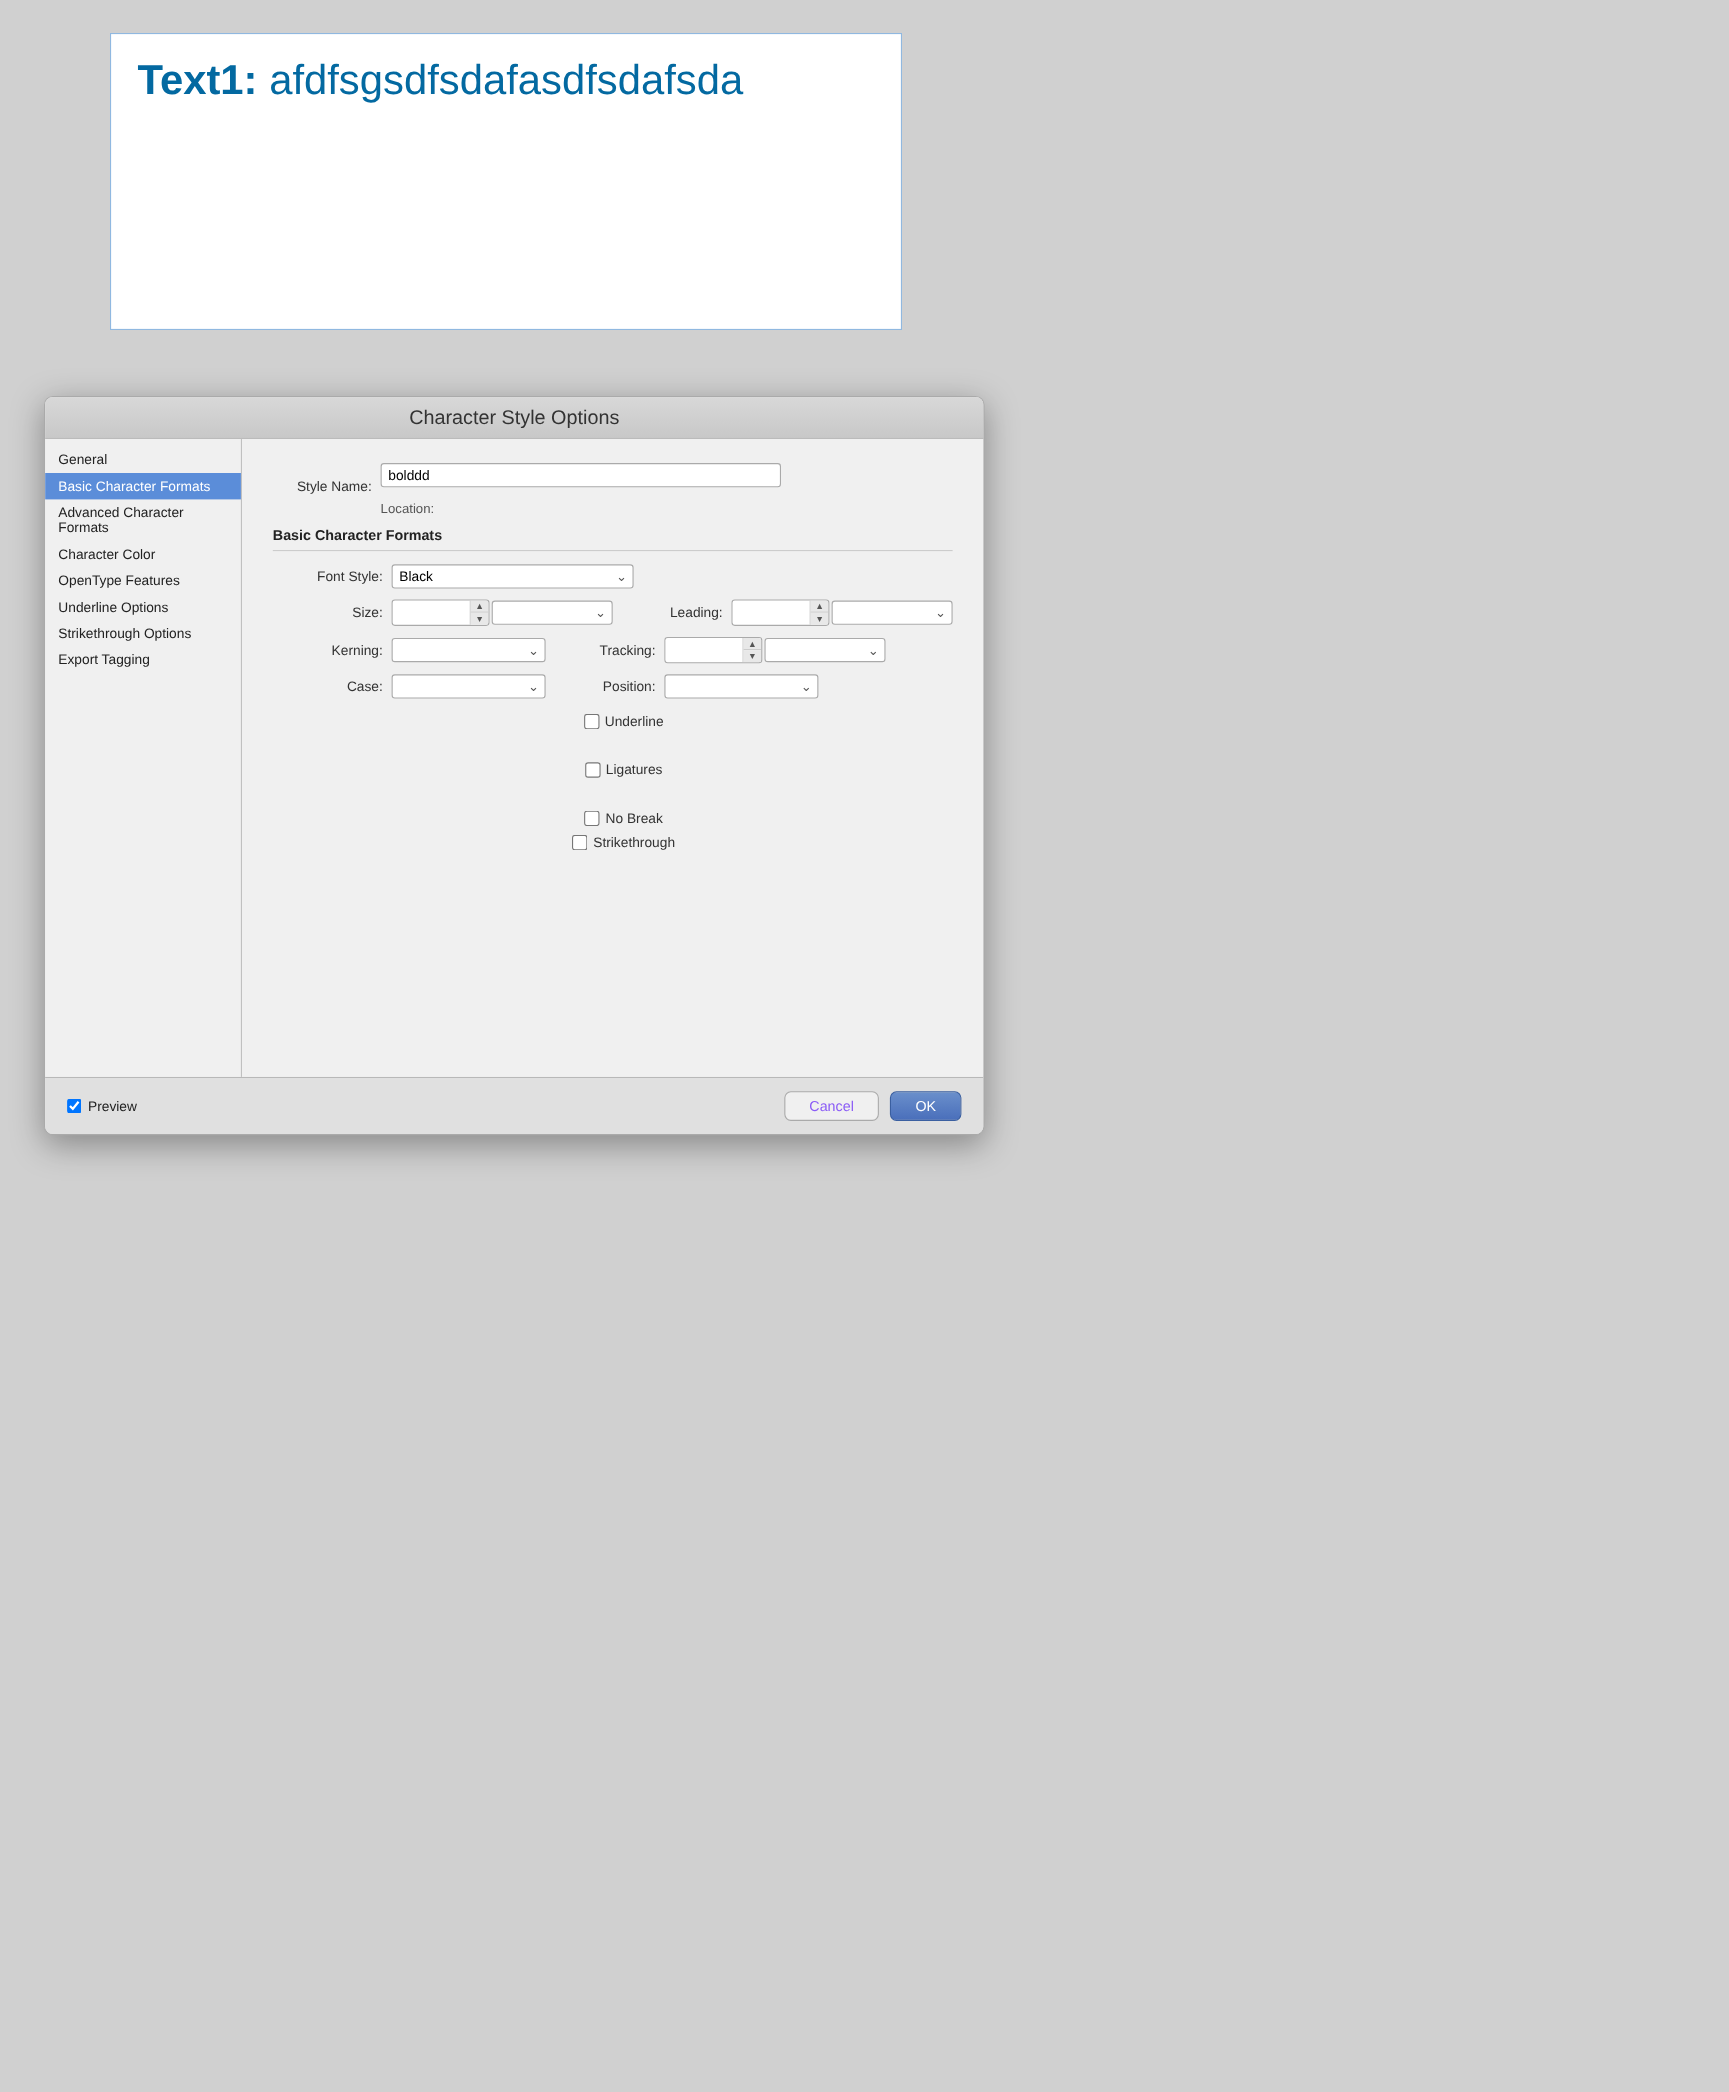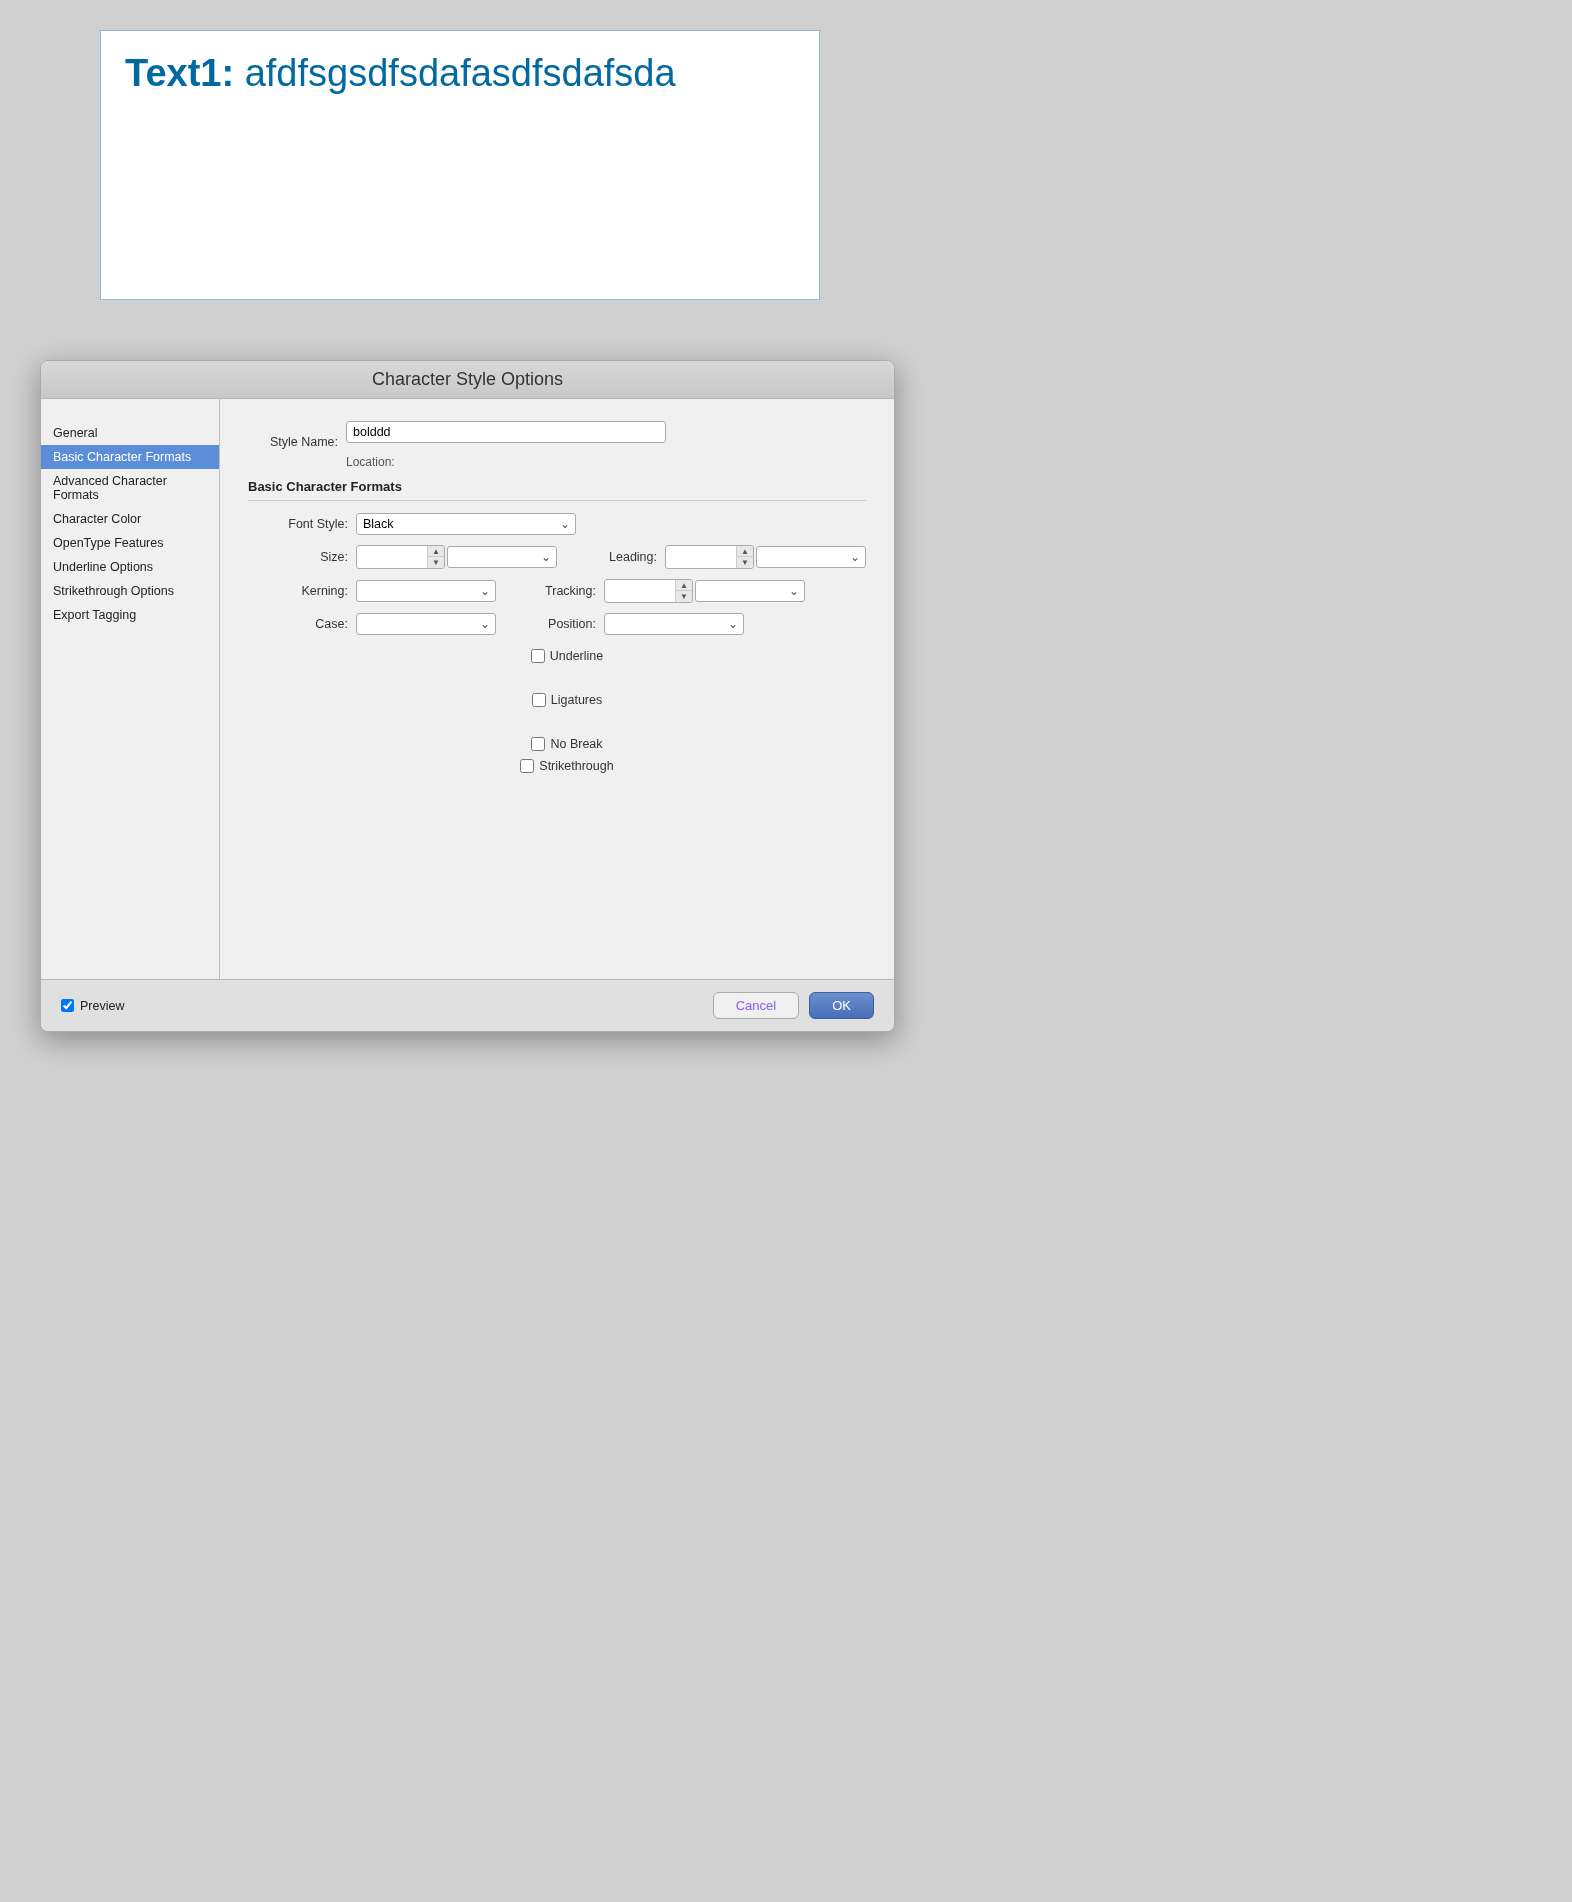--- a/index.html
+++ b/index.html
@@ -59,21 +59,21 @@
       display: flex;
       flex-direction: row;
       min-height: 580px;
     }
 
     
     .sidebar {
       width: 230px;
       background: #f0f0f0;
       border-right: 1px solid #c0c0c0;
-      padding: 22px 0;
+      padding: 7px 0;
     }
     .sidebar-item {
       padding: 5px 12px;
       cursor: pointer;
       font-size: 12.5px;
       color: #222;
       border-radius: 0;
     }
     .sidebar-item.active {
       background: #5b8dd9;
@@ -94,21 +94,21 @@
     }
     .style-name-label {
       font-size: 12.5px;
       color: #333;
       min-width: 90px;
       text-align: right;
       margin-right: 8px;
       margin-top: 20px;
     }
     .style-name-input {
-      width: 320px;
+      width: 364px;
       border: 1px solid #aaa;
       border-radius: 3px;
       padding: 3px 6px;
       font-size: 12.5px;
       background: white;
     }
 
     .location-row {
       display: flex;
       align-items: flex-end;

